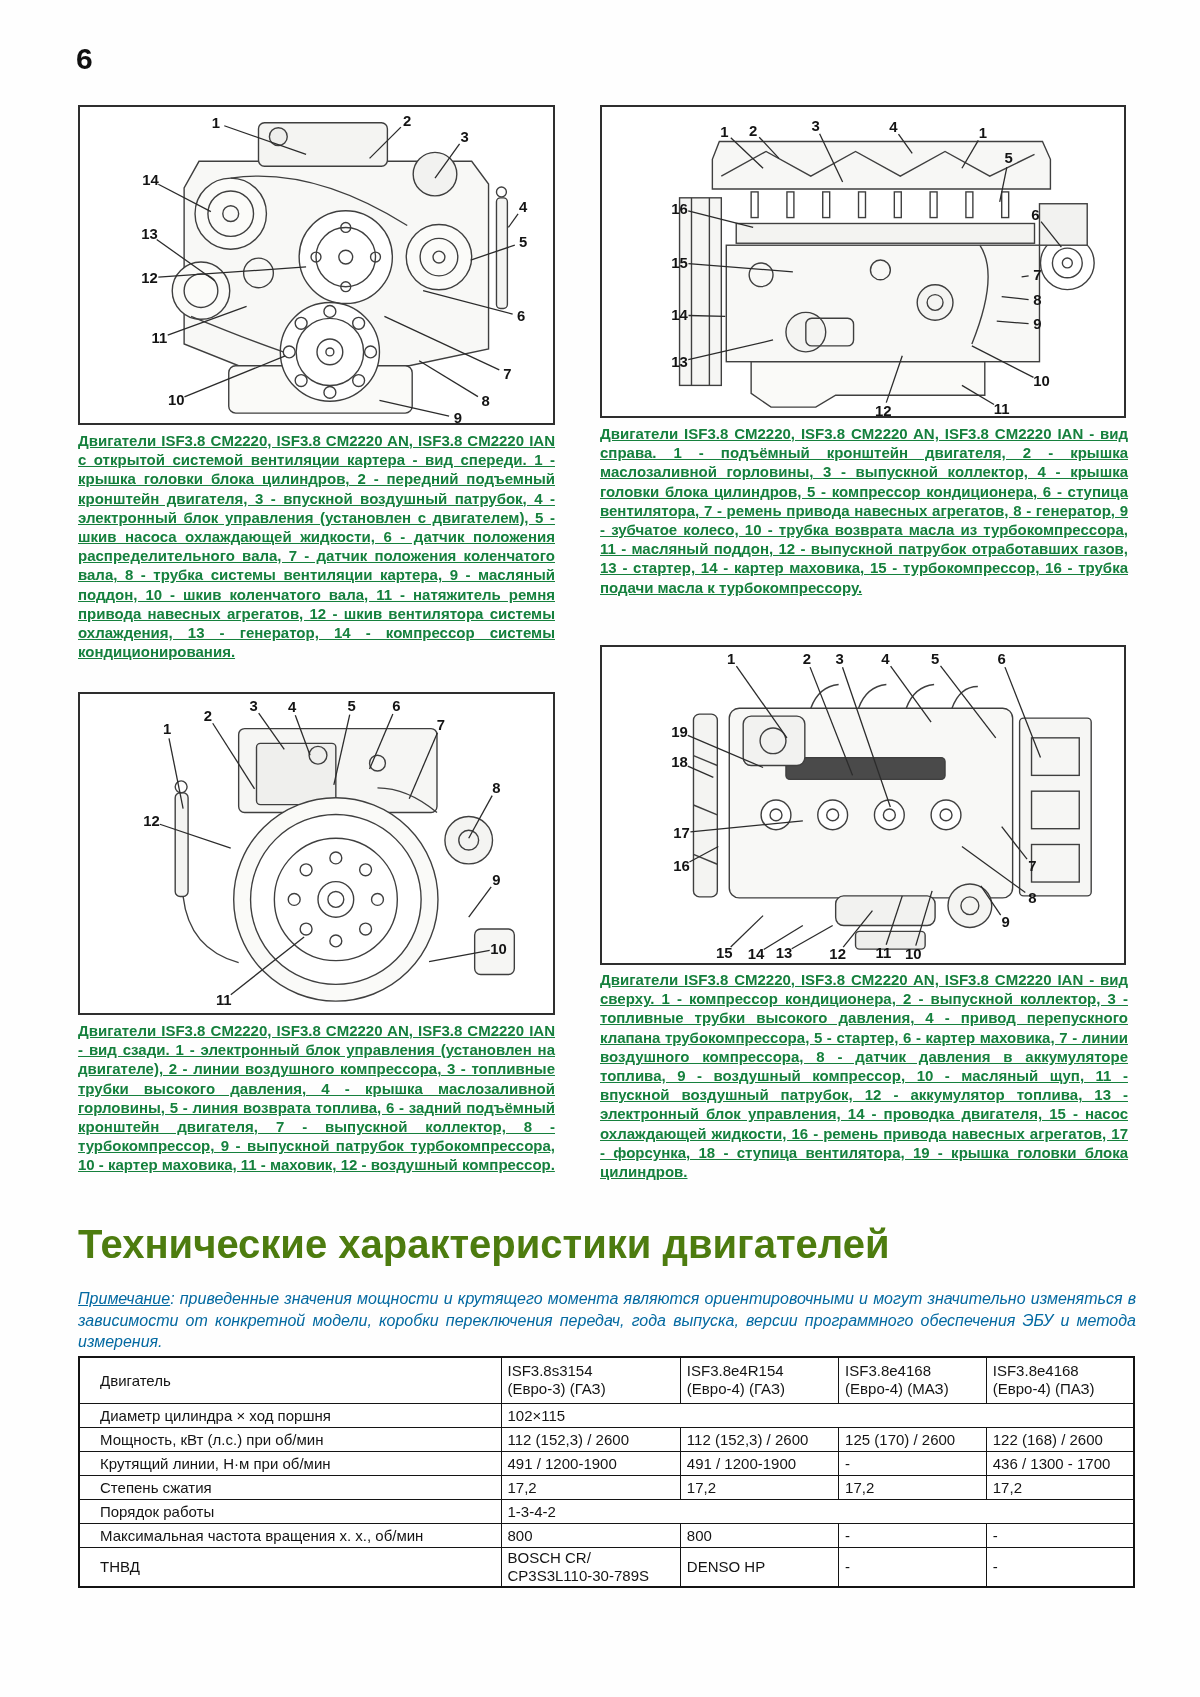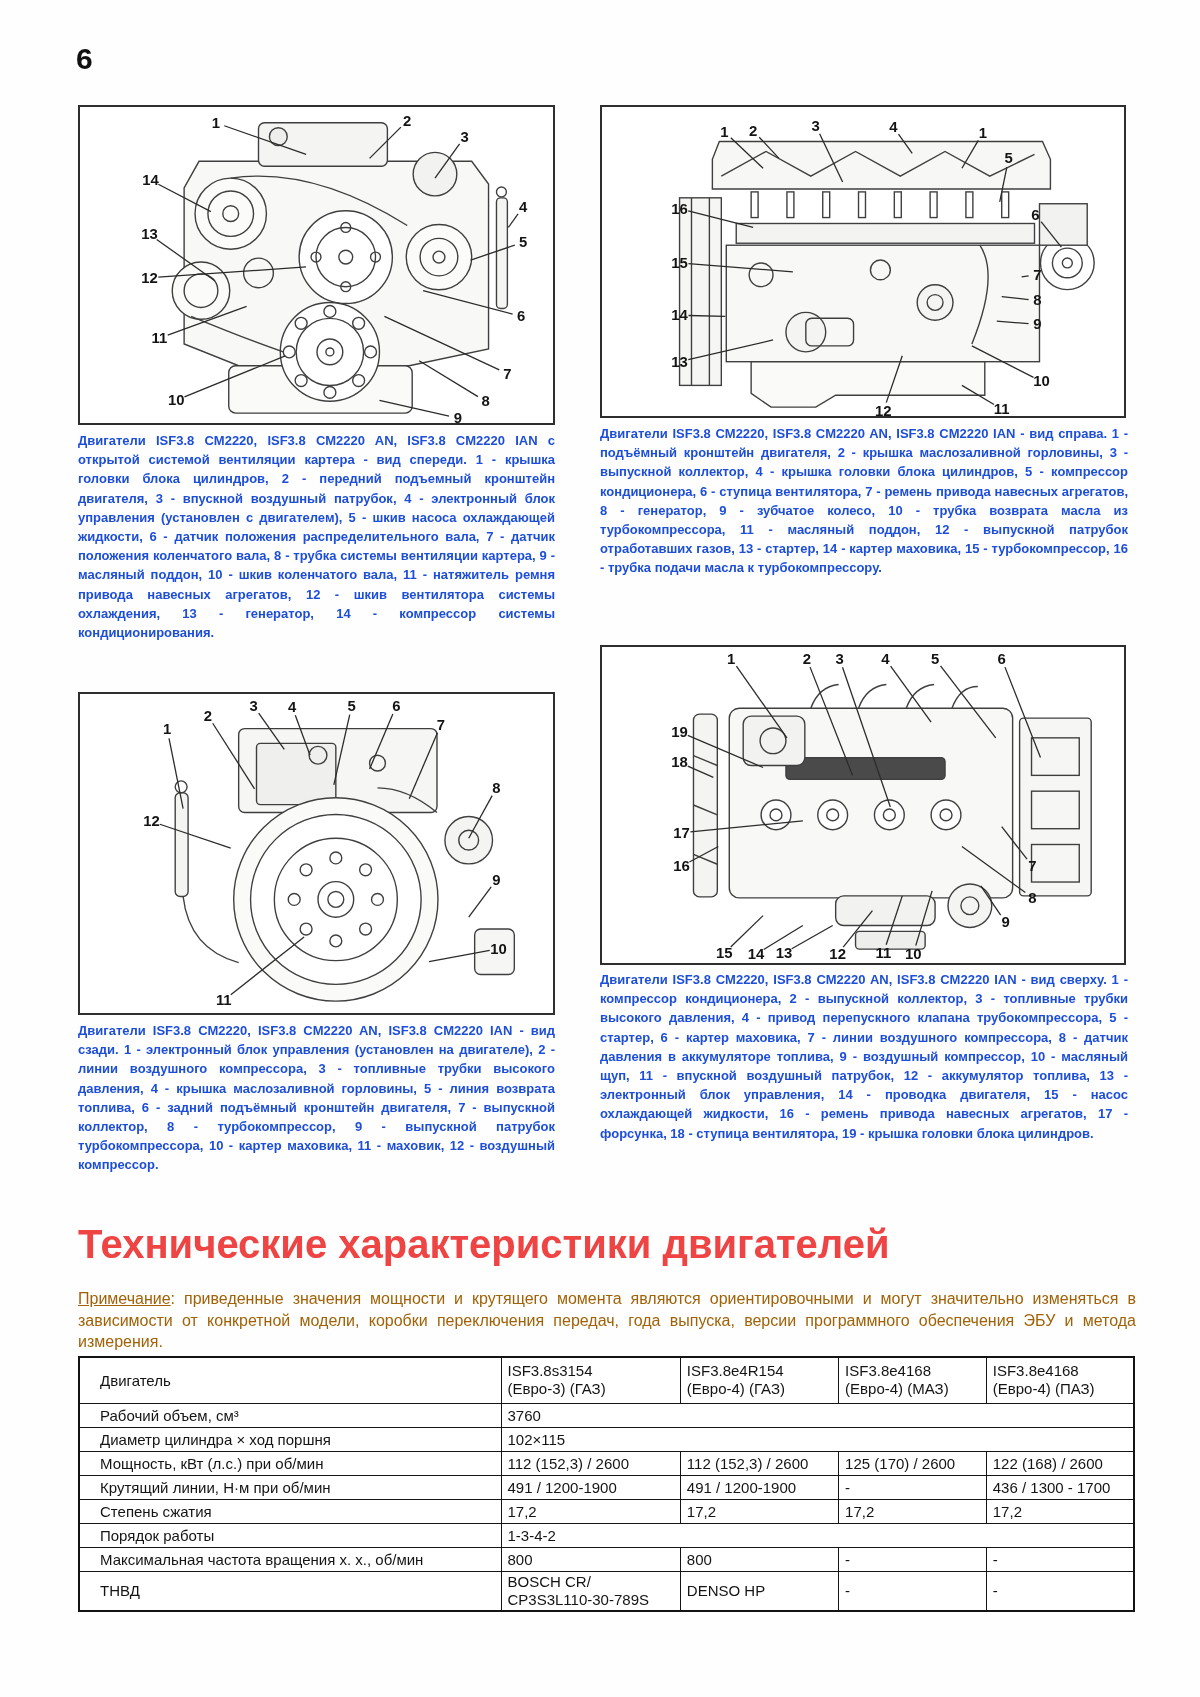--- a/index.html
+++ b/index.html
@@ -1,25 +1,25 @@
 <!DOCTYPE html>
 <html><head>
 <meta charset="utf-8">
 <style>
   html,body{margin:0;padding:0;background:#ffffff;}
   .page{position:relative;width:1200px;height:1697px;background:#fefefe;
         font-family:"Liberation Sans",sans-serif;overflow:hidden;}
   .pageno{position:absolute;left:76px;top:42px;font-size:30px;font-weight:bold;color:#101010;}
   .fig{position:absolute;border:2px solid #2e2e2e;background:#ffffff;box-sizing:border-box;}
   .fig svg{display:block;width:100%;height:100%;}
-  .caption{position:absolute;font-weight:bold;font-size:13px;line-height:19.2px;
-           text-align:justify;color:#1d4ed8;}
-  .heading{position:absolute;font-size:40px;font-weight:bold;color:#ef4444;white-space:nowrap;}
-  .note{position:absolute;font-size:16px;line-height:21.5px;
-        color:#a16207;text-align:justify;}
+  .caption{position:absolute;font-weight:bold;font-size:15px;line-height:19.2px;
+           text-align:justify;color:#15803d;text-decoration:underline;}
+  .heading{position:absolute;font-size:40px;font-weight:bold;color:#4d7c0f;white-space:nowrap;}
+  .note{position:absolute;font-size:16px;line-height:21.5px;font-style:italic;
+        color:#0369a1;text-align:justify;}
   .note .u{text-decoration:underline;}
   table.spec{position:absolute;border-collapse:collapse;table-layout:fixed;
              border:2px solid #141414;font-size:15px;background:#fff;}
   table.spec td{border:1px solid #141414;padding:1px 6px;text-align:left;
                 vertical-align:middle;color:#141414;overflow:hidden;}
   table.spec td.lbl{text-align:left;padding-left:20px;}
   .tline{line-height:18px;}
   text.cl{font-family:"Liberation Sans",sans-serif;font-weight:bold;font-size:15px;fill:#141414;}
   line.ld{stroke:#2b2b2b;stroke-width:1.3;}
   g.art{stroke:#3f3f3f;fill:none;stroke-width:1.4;}
@@ -331,24 +331,20 @@
       <td>
         <div class="tline">ISF3.8e4168</div>
         <div class="tline">(Евро-4) (МАЗ)</div>
       </td>
       <td>
         <div class="tline">ISF3.8e4168</div>
         <div class="tline">(Евро-4) (ПАЗ)</div>
       </td>
     </tr>
     <tr style="height:24px">
-      <td class="lbl">Рабочий объем, см³</td>
-      <td colspan="4">3760</td>
-    </tr>
-    <tr style="height:24px">
       <td class="lbl">Диаметр цилиндра × ход поршня</td>
       <td colspan="4">102×115</td>
     </tr>
     <tr style="height:24px">
       <td class="lbl">Мощность, кВт (л.с.) при об/мин</td>
       <td>112 (152,3) / 2600</td>
       <td>112 (152,3) / 2600</td>
       <td>125 (170) / 2600</td>
       <td>122 (168) / 2600</td>
     </tr>

